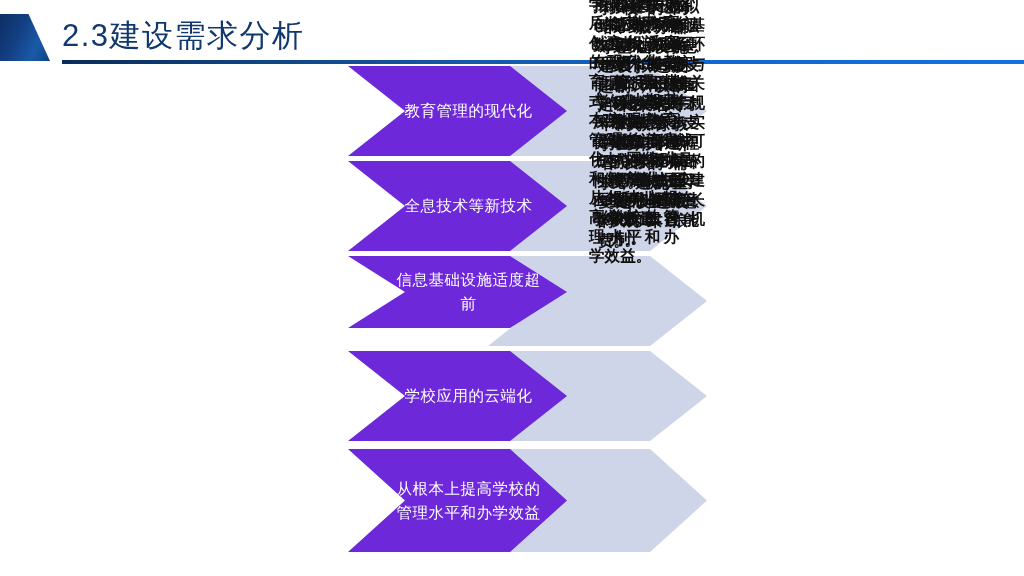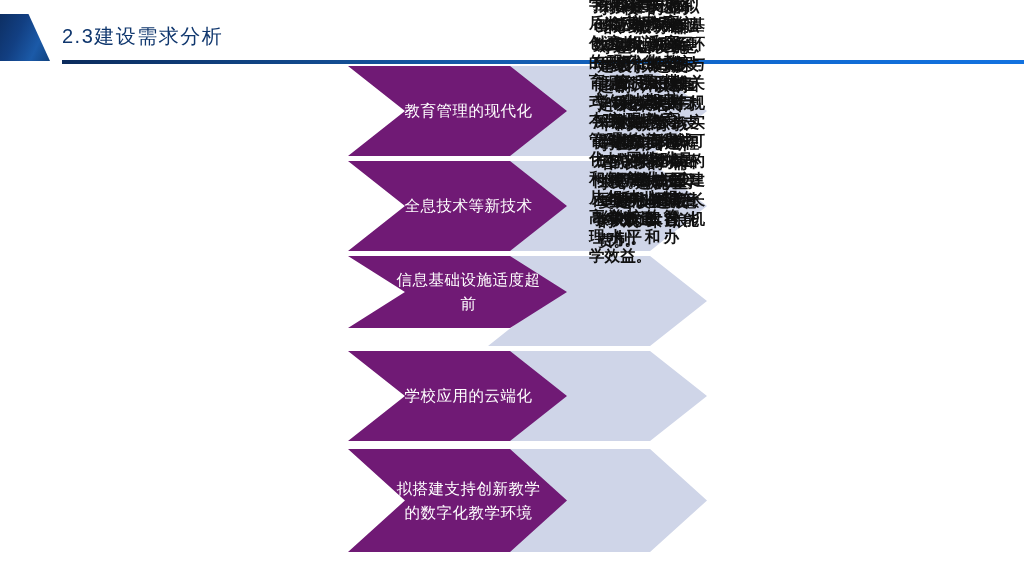--- a/index.html
+++ b/index.html
@@ -22,21 +22,21 @@
     left: 0px; top: 14px;
     width: 50px; height: 47px;
     background: linear-gradient(115deg, #0d2f63 0%, #123f82 38%, #1b5aa8 72%, #10427f 100%);
     -webkit-clip-path: polygon(0% 0%, 57% 0%, 100% 100%, 0% 100%);
     clip-path: polygon(0% 0%, 57% 0%, 100% 100%, 0% 100%);
   }
   .page-title {
     position: absolute;
     left: 62px; top: 14px;
     font-family: "Liberation Sans", "DejaVu Sans", sans-serif;
-    font-size: 20px;
+    font-size: 31px;
     letter-spacing: 1.5px;
     color: #10376e;
     white-space: nowrap;
     line-height: 44px;
   }
   .title-rule {
     position: absolute;
     left: 62px; top: 60px;
     width: 962px; height: 4px;
     background: linear-gradient(to right, #0b2b5c 0%, #10417f 18%, #155aa8 42%, #1068cf 70%, #1272e0 100%);
@@ -47,21 +47,21 @@
 
   .chev {
     position: absolute;
     -webkit-clip-path: polygon(0% 0%, 74% 0%, 100% 50%, 74% 100%, 0% 100%, 26% 50%);
     clip-path: polygon(0% 0%, 74% 0%, 100% 50%, 74% 100%, 0% 100%, 26% 50%);
   }
   .chev-back {
     background: #cfd5e8;
   }
   .chev-front {
-    background: #701a75;
+    background: #6d28d9;
     display: flex;
     align-items: center;
     justify-content: center;
   }
   .chev-label {
     color: #ffffff;
     font-size: 15.5px;
     line-height: 24px;
     text-align: center;
     width: 148px;
@@ -124,21 +124,21 @@
 
     <div class="chev chev-front" style="left:348px; top:256px; width:219px; height:72px;">
       <div class="chev-label">信息基础设施适度超前</div>
     </div>
 
     <div class="chev chev-front" style="left:348px; top:351px; width:219px; height:90px;">
       <div class="chev-label">学校应用的云端化</div>
     </div>
 
     <div class="chev chev-front" style="left:348px; top:449px; width:219px; height:103px;">
-      <div class="chev-label">拟搭建支持创新教学的数字化教学环境</div>
+      <div class="chev-label">从根本上提高学校的管理水平和办学效益</div>
     </div>
 
   </div>
 
   <div class="text-stack">
     <div class="text-col tc-1">学校建成后，拟教育创立相适应的现代化教育管理模式，以期基本实现教育管理的信息化、网络化和智能化，从根本上提高学校的管理水平和办学效益。</div>
     <div class="text-col tc-2">拟搭建支持创新教学的数字化教学环境，推进信息技术与学科教学的深度融合，促进教与学方式的根本性变革，全面提升教育教学质量。</div>
     <div class="text-col tc-3">学校的网络、服务器等基础设施建设拟适度超前，以满足未来若干年内教育教学应用不断增长的需求，避免重复建设造成的成本浪费。</div>
     <div class="text-col tc-4">拟将学校各类应用系统逐步迁移至云平台，实现资源的集约化管理与弹性扩展，降低运维成本，特别是保障数据安全和业务连续性。</div>
     <div class="text-col tc-5">拟基于虚拟现实、增强现实、全息技术等新技术，构建面向创新人才培养的、支持探究过程的学习环境。提升学生的创新意识与实践能力。</div>

